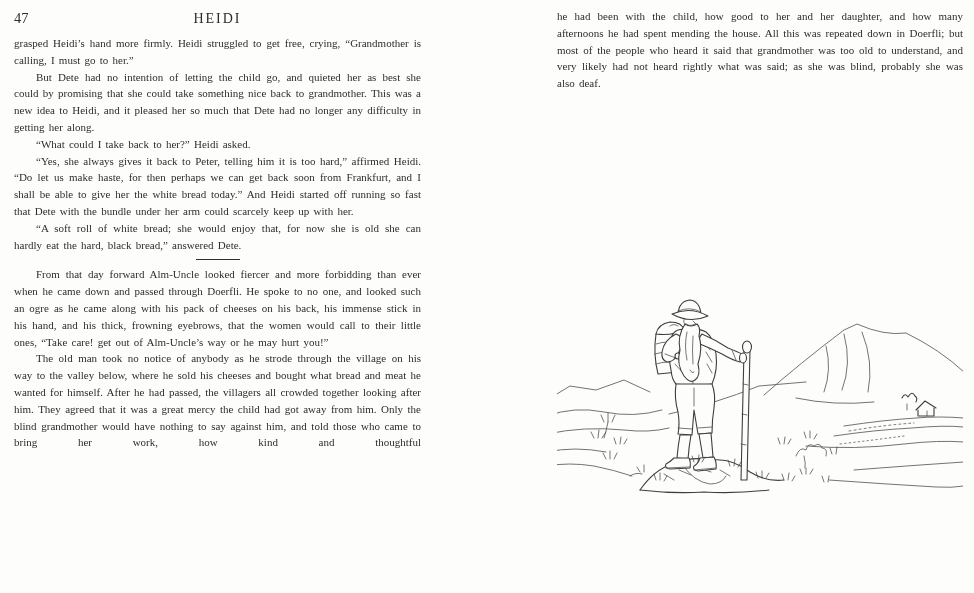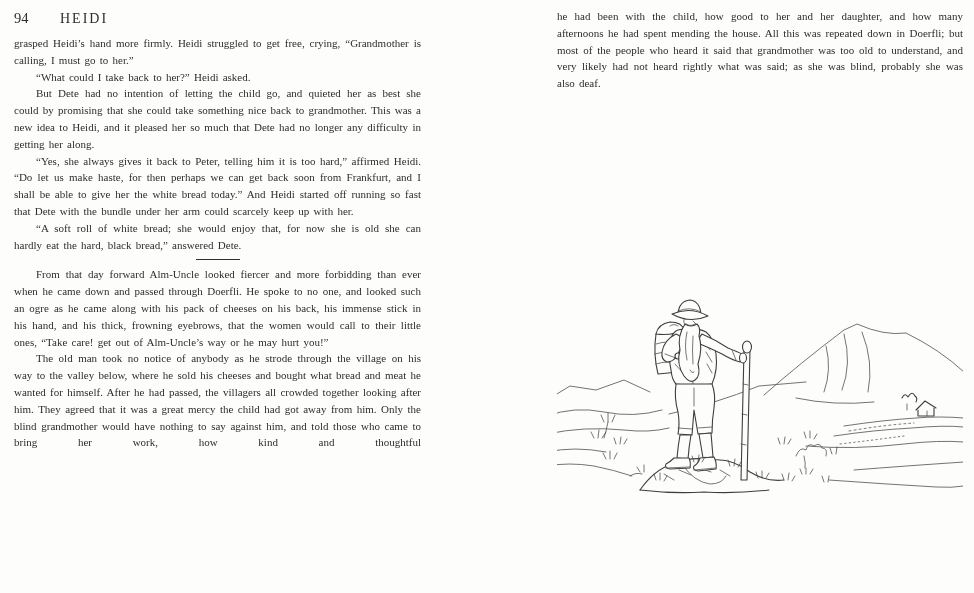--- a/index.html
+++ b/index.html
@@ -11,21 +11,21 @@
   .spread{position:relative;width:974px;height:593px;}
   .page{position:absolute;top:0;height:593px;overflow:hidden;}
   .page-left{left:14px;width:407px;}
   .page-right{left:557px;width:406px;}
   .running-head{
     display:flex;align-items:baseline;margin-top:10px;height:17px;
     font-size:14px;letter-spacing:2px;
   }
   .head-num{width:46px;font-size:14.5px;letter-spacing:0;}
   .head-num.right{text-align:right;}
-  .head-title{flex:1;text-align:left;word-spacing:5px;}
+  .head-title{flex:1;text-align:center;word-spacing:5px;}
   .body-text{margin-top:8px;font-size:11px;line-height:16.8px;
     text-align:justify;word-spacing:1.5px;}
   .body-text p{margin:0;}
   .body-text p.indent{text-indent:22px;}
   .body-text p.cont{text-align-last:justify;}
   .section-rule{width:44px;border:0;border-top:1.1px solid #2f2f2f;
     margin:6px auto 6px auto;}
   .illustration{position:absolute;top:294px;left:-13px;width:424px;height:210px;}
   svg{display:block;}
   .ln{fill:none;stroke:#3e3e3e;stroke-width:1.1;stroke-linecap:round;stroke-linejoin:round;}
@@ -33,28 +33,28 @@
   .ln-fill{fill:#fdfdfb;stroke:#3e3e3e;stroke-width:1.1;stroke-linecap:round;stroke-linejoin:round;}
   .ln-thin{fill:none;stroke:#4a4a4a;stroke-width:0.75;stroke-linecap:round;}
 </style>
 </head>
 <body>
 
 <div class="spread">
 
   <div class="page page-left">
     <div class="running-head">
-      <span class="head-num">94</span>
+      <span class="head-num">47</span>
       <span class="head-title">HEIDI</span>
       <span class="head-num right"></span>
     </div>
     <div class="body-text">
       <p>grasped Heidi’s hand more firmly.  Heidi struggled to get free, crying, “Grandmother is calling, I must go to her.”</p>
+      <p class="indent">But Dete had no intention of letting the child go, and quieted her as best she could by promising that she could take something nice back to grandmother.  This was a new idea to Heidi, and it pleased her so much that Dete had no longer any difficulty in getting her along.</p>
       <p class="indent">“What could I take back to her?” Heidi asked.</p>
-      <p class="indent">But Dete had no intention of letting the child go, and quieted her as best she could by promising that she could take something nice back to grandmother.  This was a new idea to Heidi, and it pleased her so much that Dete had no longer any difficulty in getting her along.</p>
       <p class="indent">“Yes, she always gives it back to Peter, telling him it is too hard,” affirmed Heidi.  “Do let us make haste, for then perhaps we can get back soon from Frankfurt, and I shall be able to give her the white bread today.”  And Heidi started off running so fast that Dete with the bundle under her arm could scarcely keep up with her.</p>
       <p class="indent">“A soft roll of white bread; she would enjoy that, for now she is old she can hardly eat the hard, black bread,” answered Dete.</p>
       <hr class="section-rule">
       <p class="indent">From that day forward Alm-Uncle looked fiercer and more forbidding than ever when he came down and passed through Doerfli.  He spoke to no one, and looked such an ogre as he came along with his pack of cheeses on his back, his immense stick in his hand, and his thick, frowning eyebrows, that the women would call to their little ones, “Take care! get out of Alm-Uncle’s way or he may hurt you!”</p>
       <p class="indent cont">The old man took no notice of anybody as he strode through the village on his way to the valley below, where he sold his cheeses and bought what bread and meat he wanted for himself.  After he had passed, the villagers all crowded together looking after him.  They agreed that it was a great mercy the child had got away from him.  Only the blind grandmother would have nothing to say against him, and told those who came to bring her work, how kind and thoughtful</p>
     </div>
   </div>
 
   <div class="page page-right">
     <div class="body-text">

